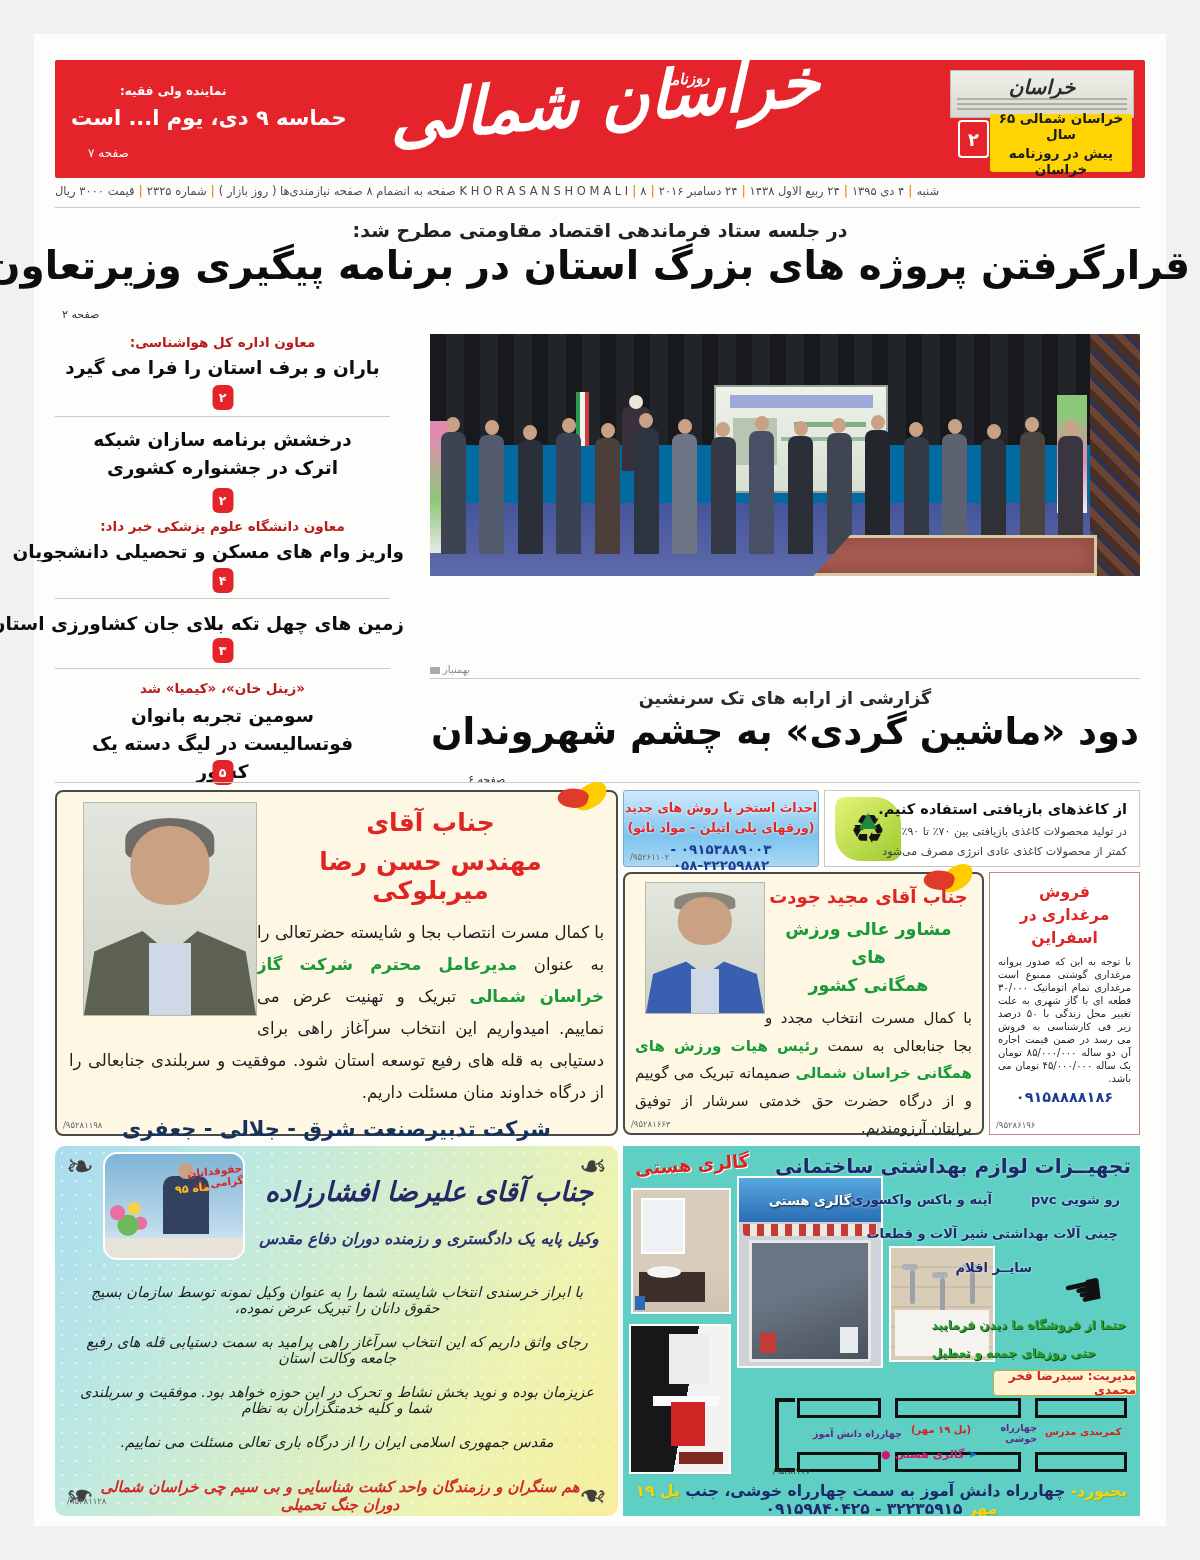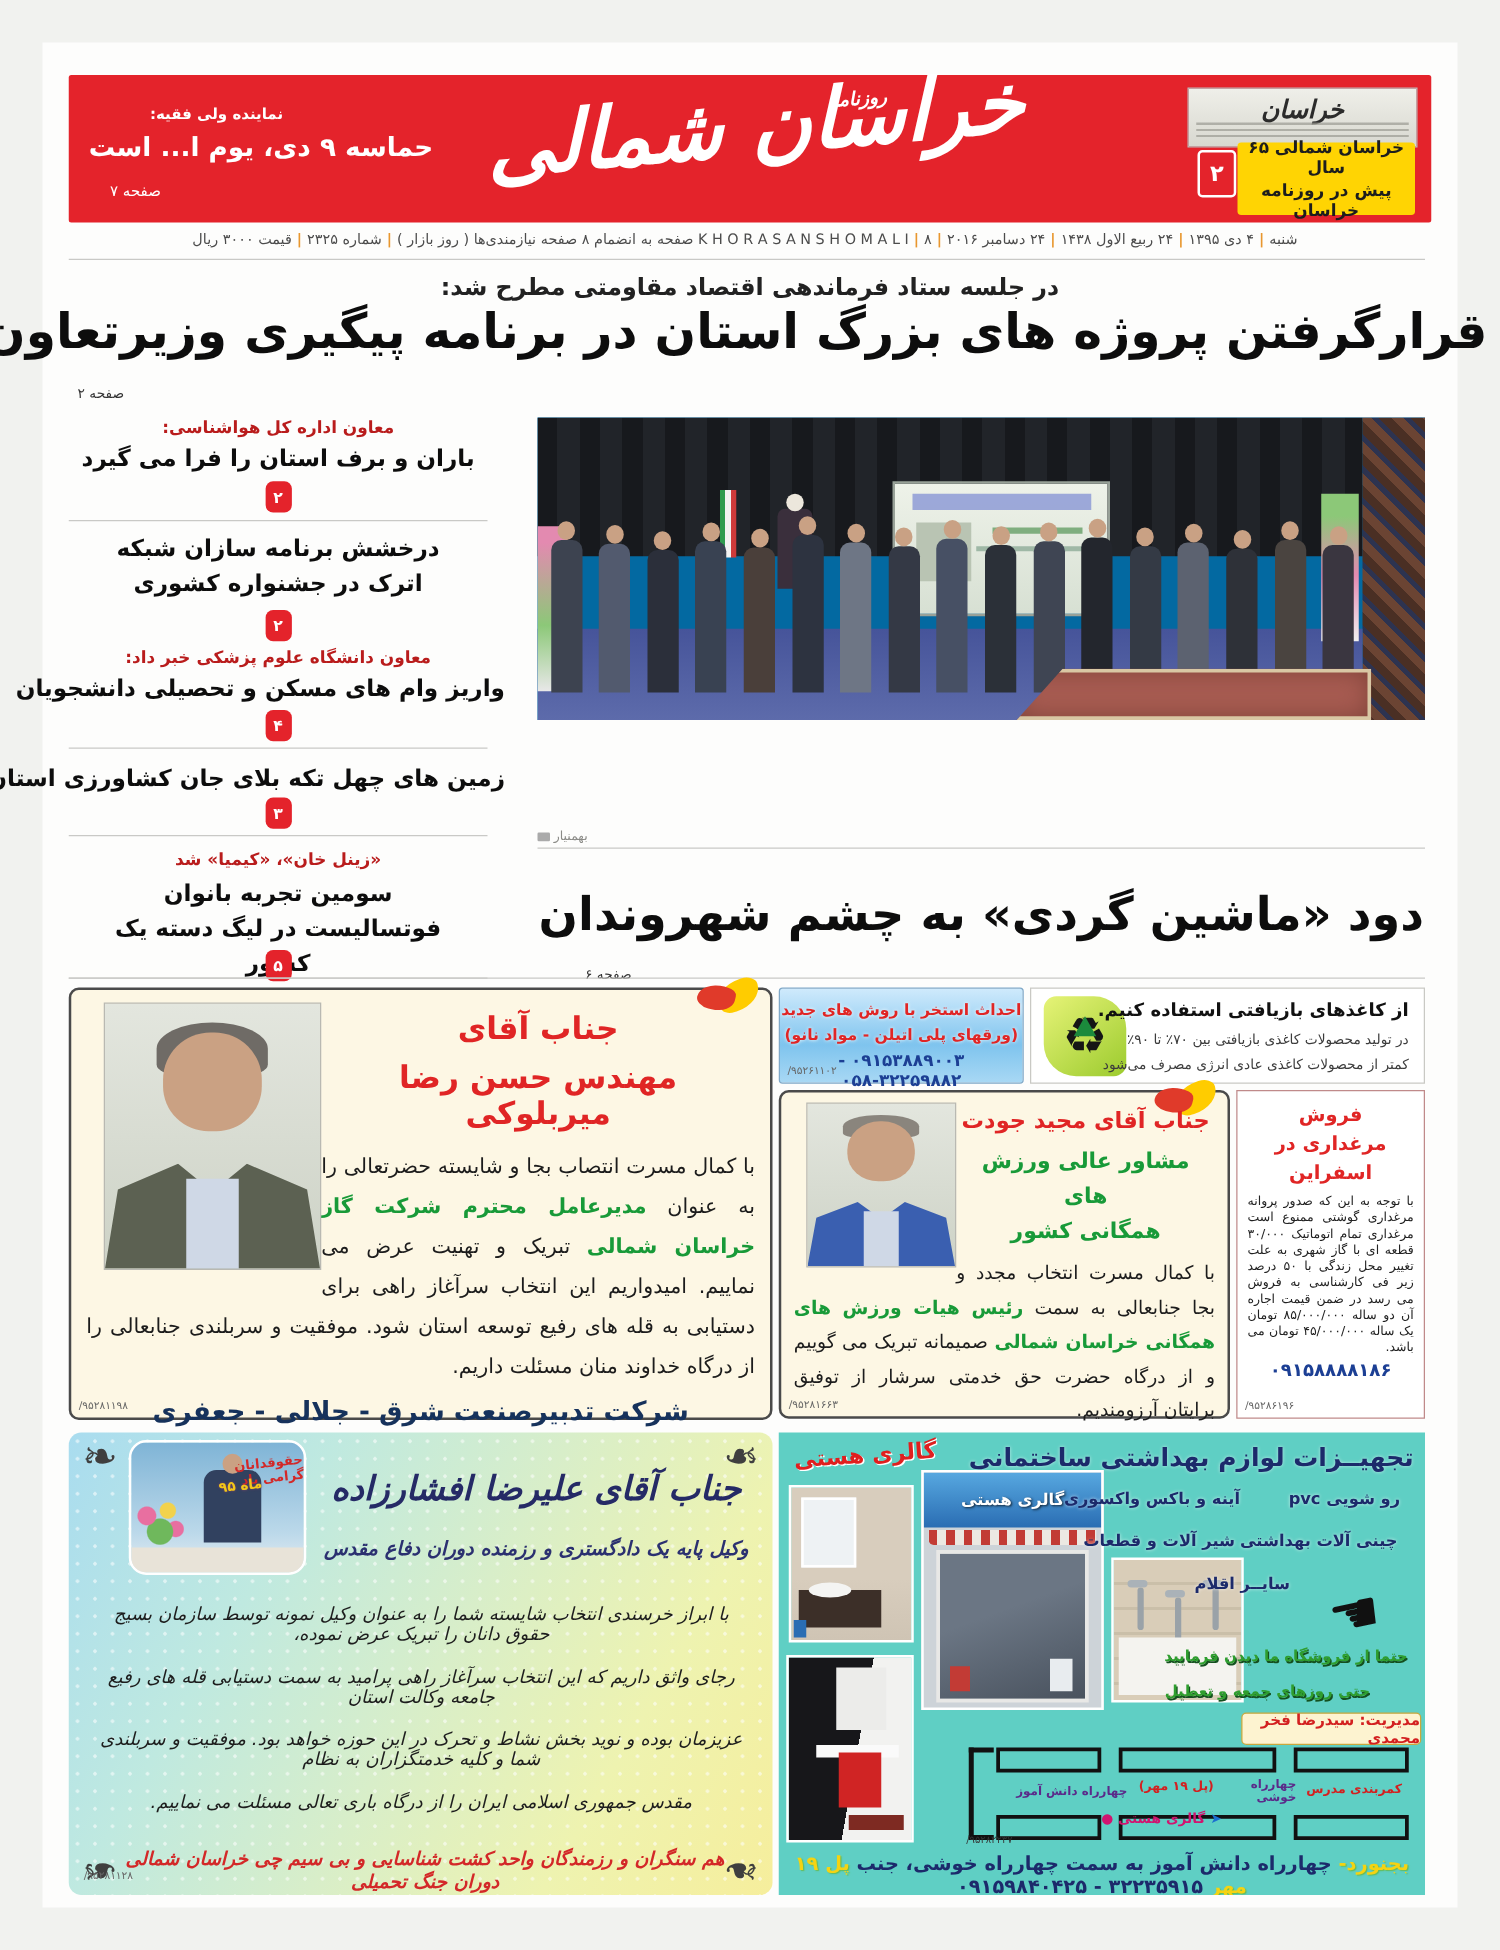--- a/index.html
+++ b/index.html
@@ -17,21 +17,21 @@
   .logo-small{left:608px;top:10px;color:#fff;font-size:15px;font-style:italic;font-weight:bold;transform:rotate(-4deg);}
   .logo-big{left:310px;top:2px;width:480px;text-align:center;color:#fff;font-size:66px;font-weight:900;font-style:italic;transform:rotate(-5deg) skewX(-4deg);white-space:nowrap;letter-spacing:-3px;}
   .oldpaper{left:895px;top:10px;width:182px;height:46px;background:linear-gradient(#efefe9,#d8d8d0);border:1px solid #bbb;overflow:hidden;}
   .oldpaper .op-title{position:absolute;left:0;right:0;top:4px;text-align:center;font-size:20px;font-weight:900;font-style:italic;color:#2b2b2b;}
   .oldpaper::after{content:"";position:absolute;left:6px;right:6px;bottom:5px;height:14px;background:repeating-linear-gradient(#9a9a92 0 2px,transparent 2px 5px);opacity:.7;}
   .archive-box{left:935px;top:54px;width:142px;height:58px;background:#ffd403;border-radius:3px;display:flex;flex-direction:column;justify-content:center;gap:3px;text-align:center;}
   .archive-box div{font-size:13.5px;font-weight:bold;color:#1d1d1d;}
   .archive-badge{left:903px;top:60px;width:27px;height:34px;background:#e4232b;border:2px solid #fff;border-radius:4px;color:#fff;font-size:18px;font-weight:bold;display:flex;align-items:center;justify-content:center;}
 
   
-  .dateline{left:55px;top:184px;width:1082px;font-size:11.5px;color:#4c4c4c;text-align:center;direction:rtl;}
+  .dateline{left:55px;top:184px;width:1082px;font-size:11.5px;color:#4c4c4c;text-align:left;direction:rtl;}
   .dateline span + span::before{content:" | ";color:#e8972f;font-weight:bold;}
   .hline{height:1px;background:#c9c9c6;}
 
   
   .lead-kicker{left:55px;top:219px;width:1090px;text-align:center;font-size:19px;font-weight:bold;color:#222;}
   .lead-head{left:10px;top:243px;width:1180px;text-align:center;font-size:39px;font-weight:900;color:#0d0d0d;letter-spacing:-1px;white-space:nowrap;}
   .small-page{font-size:11px;color:#333;}
 
   
   .newscol{left:55px;top:330px;width:335px;height:456px;}
@@ -276,20 +276,21 @@
       <div class="person" style="height:119px;background:#525a6e;"></div>
       <div class="person" style="height:122px;background:#3d4350;"></div>
     </div>
     <div class="ph-carpet"></div>
     <div class="abs ph-caption">کارآفرینان برتر استان تجلیل شدند</div>
     <div class="abs ph-caption-page">صفحه ۲</div>
   </div>
   <div class="abs credit"><span class="cam"></span><span>بهمنیار</span></div>
   <div class="abs hline" style="left:430px;top:678px;width:710px;"></div>
 
+  <div class="abs rep-kicker">گزارشی از ارابه های تک سرنشین</div>
   <div class="abs rep-head">دود «ماشین گردی» به چشم شهروندان</div>
   <div class="abs small-page rep-page">صفحه ۶</div>
   <div class="abs hline" style="left:55px;top:782px;width:1085px;"></div>
 
   <div class="abs cream ad-mir">
     <div class="bird"></div>
     <div class="inner">
       <div class="portrait">
         <div class="hair"></div>
           <div class="head"></div>

